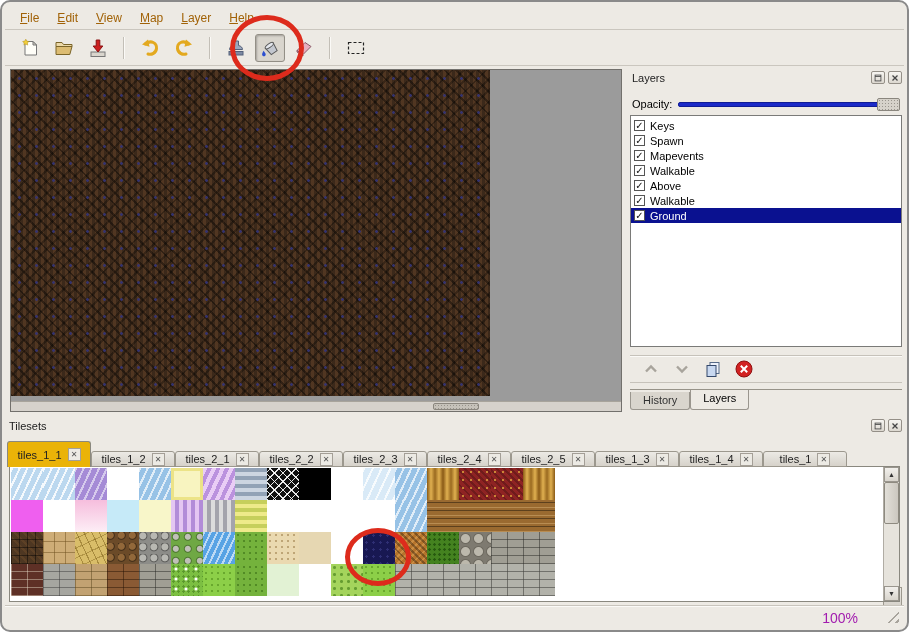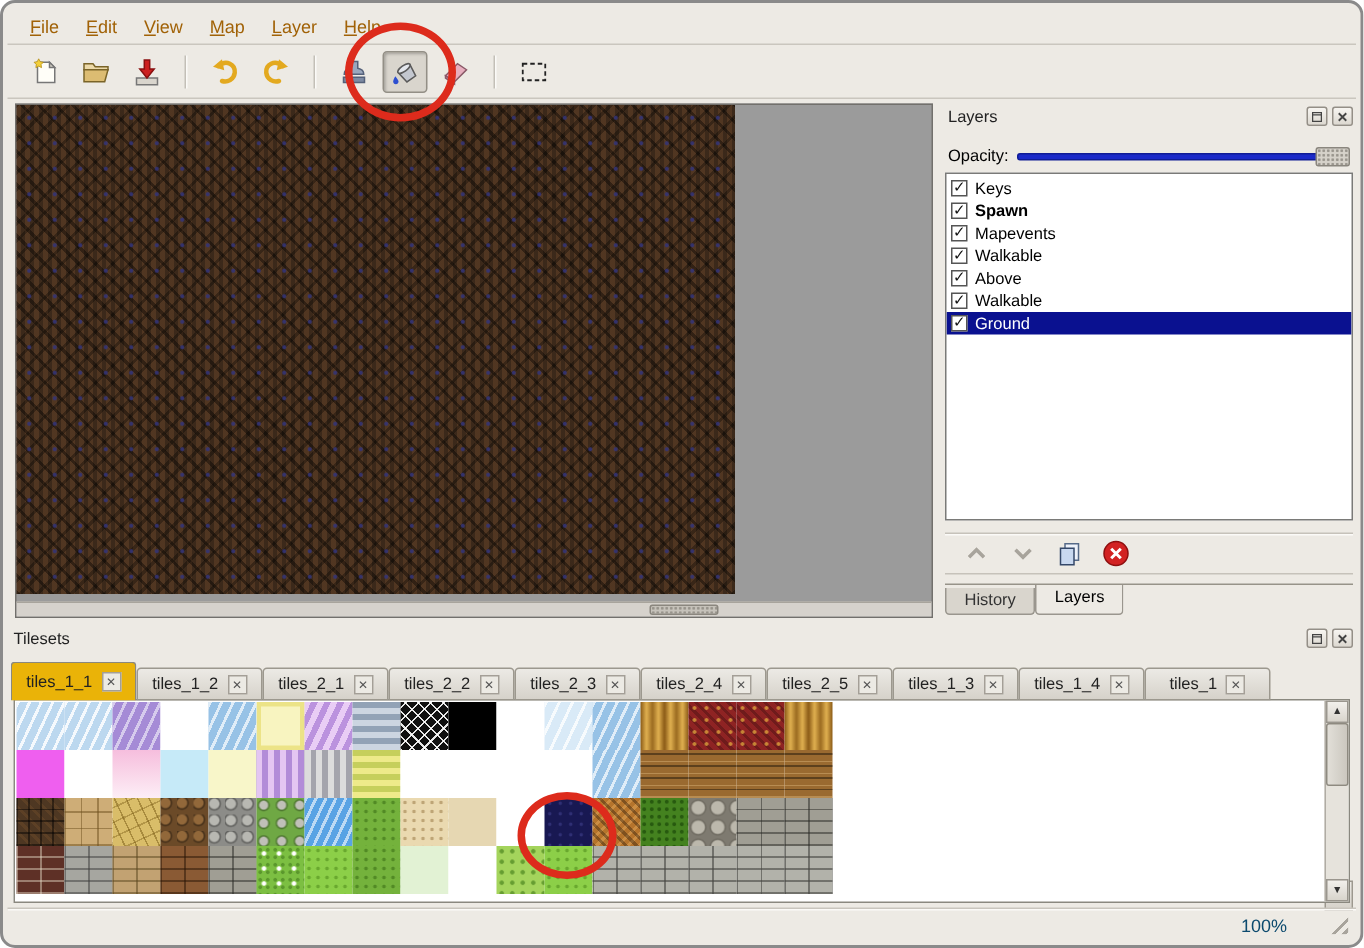--- a/index.html
+++ b/index.html
@@ -66,21 +66,21 @@
     border-top:1px solid #979389;}
   .ptab{padding:2px 12px 0 12px;height:18px;margin-top:2px;background:#d9d5cd;border:1px solid #9a968e;
     border-top:none;border-radius:0 0 3px 3px;color:#333;}
   .ptab.active{background:#edeae4;height:20px;margin-top:0;z-index:2;color:#000;}
 
   
   .tilesets-panel{position:absolute;left:3px;top:417px;right:3px;height:190px;font-size:11px;}
   .tilesets-panel .panel-title{left:4px;}
   .tabrow{position:absolute;left:2px;right:2px;top:20px;height:28px;display:flex;align-items:flex-end;
     overflow:hidden;z-index:3;padding-right:22px;}
-  .ttab{flex:0 0 84px;display:flex;align-items:center;justify-content:center;gap:6px;height:22px;
+  .ttab{flex:0 0 84px;display:flex;align-items:center;justify-content:center;gap:6px;height:16px;
     margin-top:5px;background:linear-gradient(#eceae5,#d6d2ca);border:1px solid #9c988e;
     border-radius:3px 3px 0 0;color:#222;overflow:hidden;white-space:nowrap;}
   .ttab.active{height:26px;margin-top:2px;background:#eab308;border-color:#8a887f;border-bottom:none;}
   .ttab-close{width:13px;height:13px;border:1px solid #a49f97;background:#eceae4;font-size:8px;
     line-height:11px;text-align:center;color:#555;flex:0 0 13px;}
   .tabnav{position:absolute;right:2px;bottom:2px;width:19px;height:20px;border:1px solid #9c988e;
     background:linear-gradient(#eceae5,#d6d2ca);font-size:8px;display:flex;align-items:center;
     justify-content:center;color:#222;}
   .palette{position:absolute;left:4px;right:4px;top:47px;height:136px;background:#fff;
     border:1px solid #8a887f;}
@@ -89,21 +89,21 @@
   .tile{width:32px;height:32px;flex:0 0 32px;}
   .vscroll{position:absolute;right:0;top:0;bottom:0;width:16px;background:#e6e3dc;border-left:1px solid #b0aca4;}
   .vs-btn{position:absolute;left:0;width:15px;height:15px;border:1px solid #9a968e;
     background:linear-gradient(#f2f0ec,#d8d4cc);font-size:7px;line-height:13px;text-align:center;color:#333;}
   .vs-up{top:0;} .vs-down{bottom:0;}
   .vs-handle{position:absolute;left:0;top:15px;width:15px;height:42px;background:linear-gradient(90deg,#e2dfd8,#cbc7bf);
     border:1px solid #8e8a80;border-radius:2px;}
 
   
   .statusbar{position:absolute;left:3px;right:3px;bottom:3px;height:22px;border-top:1px solid #c9c5bd;
-    box-shadow:0 1px 0 #fbfaf7 inset;font-size:12px;color:#0c4a6e;}
+    box-shadow:0 1px 0 #fbfaf7 inset;font-size:14px;color:#a21caf;}
   .zoom-text{position:absolute;right:46px;top:4px;}
   .grip{position:absolute;right:5px;bottom:4px;width:13px;height:13px;
     background:repeating-linear-gradient(135deg,#a8a49c 0 2px,transparent 2px 5px);
     clip-path:polygon(100% 0,100% 100%,0 100%);}
 
   
   .annot{position:absolute;border:5px solid #dd2b1c;border-radius:50%;pointer-events:none;z-index:50;}
   #annot-tool{left:228px;top:13px;width:74px;height:66px;}
   #annot-tile{left:343px;top:526px;width:66px;height:58px;}
 
@@ -263,21 +263,21 @@
         <div class="slider-handle"></div>
       </div>
     </div>
     <div class="layers-list">
         <div class="layer-row">
           <div class="cb">✓</div>
           <div class="layer-name" style="display: inline;">Keys</div>
         </div>
         <div class="layer-row">
           <div class="cb">✓</div>
-          <div class="layer-name" style="display: inline; font-weight: bold;">Spawn</div>
+          <div class="layer-name" style="display: inline;">Spawn</div>
         </div>
         <div class="layer-row">
           <div class="cb">✓</div>
           <div class="layer-name" style="display: inline;">Mapevents</div>
         </div>
         <div class="layer-row">
           <div class="cb">✓</div>
           <div class="layer-name" style="display: inline;">Walkable</div>
         </div>
         <div class="layer-row">

